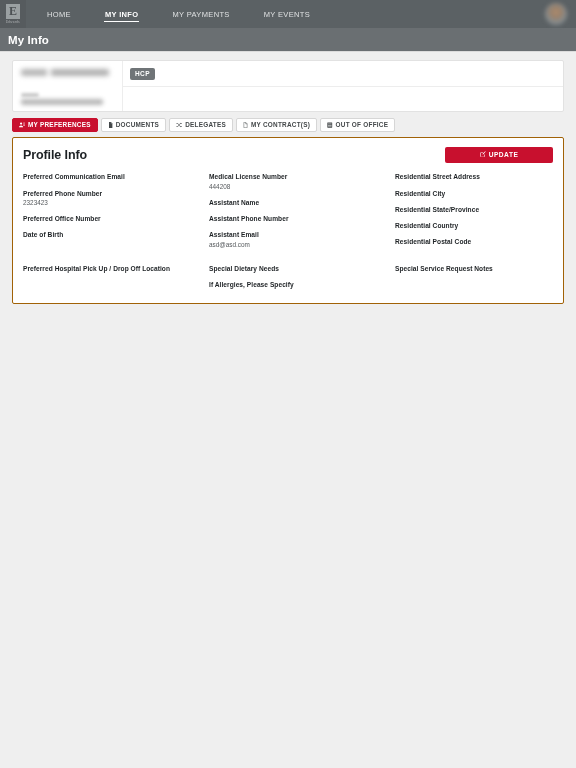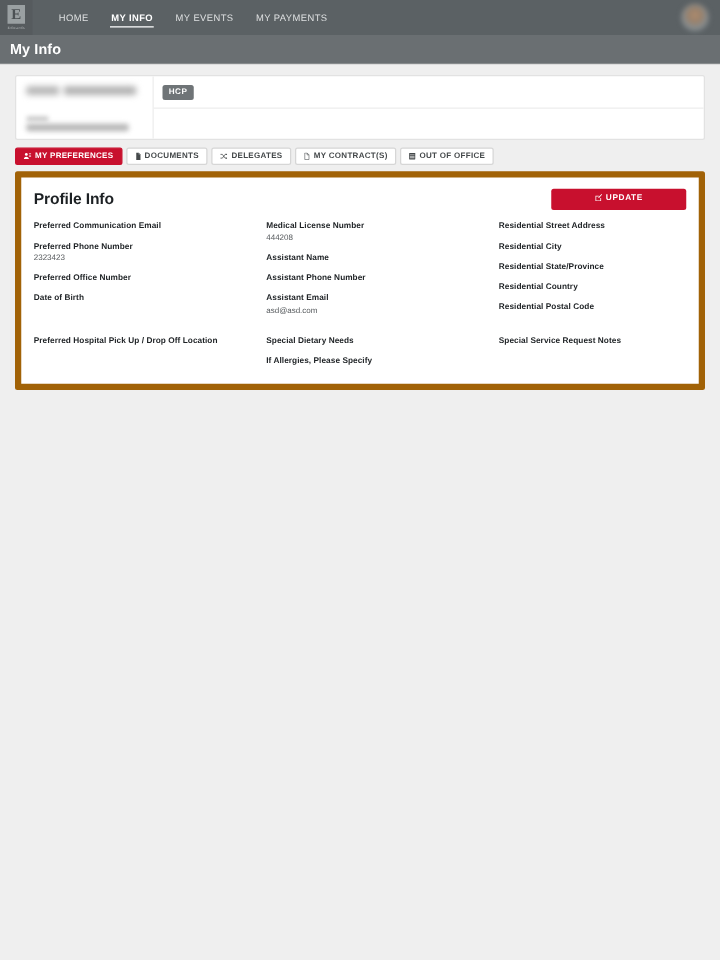--- a/index.html
+++ b/index.html
@@ -32,21 +32,21 @@
     font-family: "Liberation Serif", serif;
     font-size: 12px; font-weight: 700;
     line-height: 15px; text-align: center;
     letter-spacing: 0;
   }
   .logo-word {
     font-size: 3.2px; color: #b9bdbf;
     letter-spacing: .4px; margin-top: 1.5px;
     font-family: "Liberation Serif", serif;
   }
-  .nav-links { display: flex; align-items: center; gap: 0; margin-left: 12px; justify-content: space-between; }
+  .nav-links { display: flex; align-items: center; gap: 16px; margin-left: 12px; justify-content: space-between; }
   .nav-link {
     color: #dfe1e2;
     font-size: 7.5px;
     letter-spacing: .35px;
     padding: 0 9px;
     height: 28px;
     display: flex; align-items: center;
     position: relative;
     cursor: pointer;
     white-space: nowrap;
@@ -156,21 +156,21 @@
   .tab.active {
     background: #c8102e;
     border-color: #c8102e;
     color: #ffffff;
   }
   .tab svg { display: block; flex: 0 0 auto; }
 
   
   .panel {
     background: #ffffff;
-    border: 5px solid #a16207;
+    border: 1px solid #a16207;
     border-radius: 2px;
     margin-top: 5px;
     padding: 10px 10px 14px 10px;
     position: relative;
   }
   .panel h2 {
     font-size: 12.5px;
     font-weight: 700;
     color: #1d2124;
     letter-spacing: -.1px;
@@ -223,22 +223,22 @@
 <body>
 
 <div class="topnav">
   <div class="logo-box">
     <div class="logo-mark">E</div>
     <div class="logo-word">Edwards</div>
   </div>
   <div class="nav-links">
     <div class="nav-link">HOME</div>
     <div class="nav-link active">MY INFO</div>
+    <div class="nav-link">MY PAYMENTS</div>
     <div class="nav-link">MY EVENTS</div>
-    <div class="nav-link">MY PAYMENTS</div>
   </div>
   <div class="avatar"></div>
 </div>
 
 <div class="titlebar">
   <h1>My Info</h1>
 </div>
 
 <div class="content">
 

